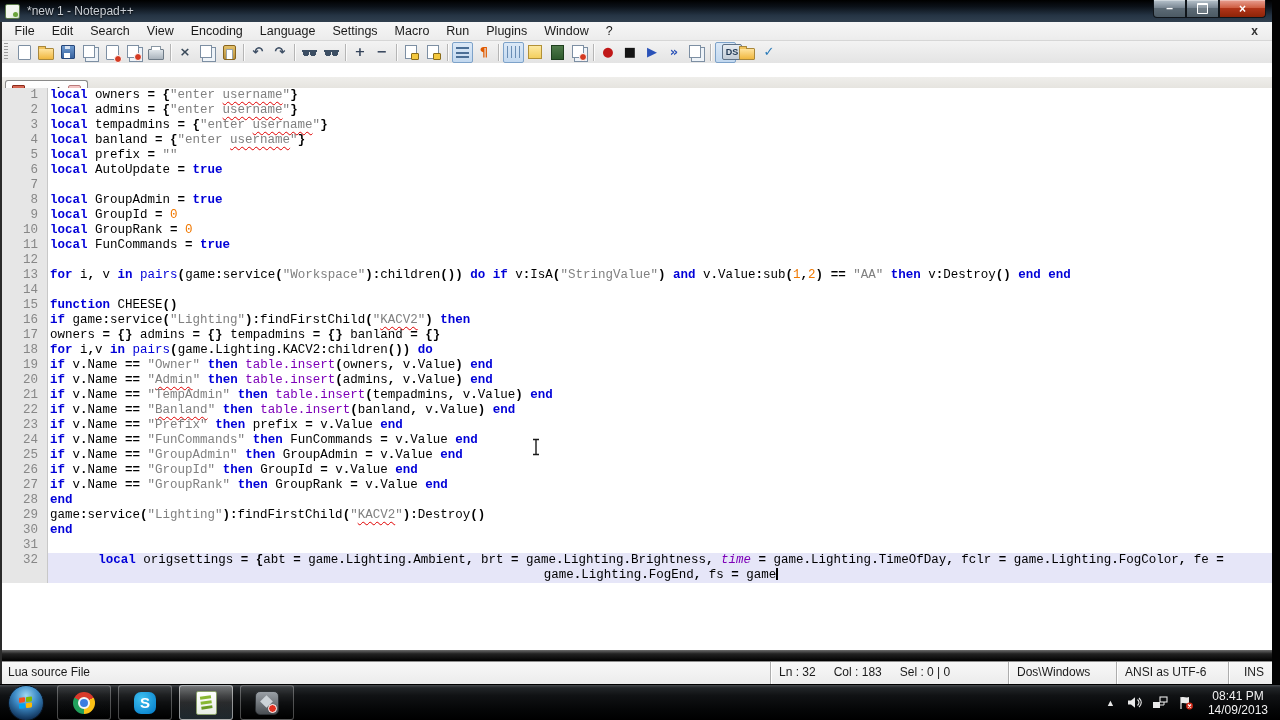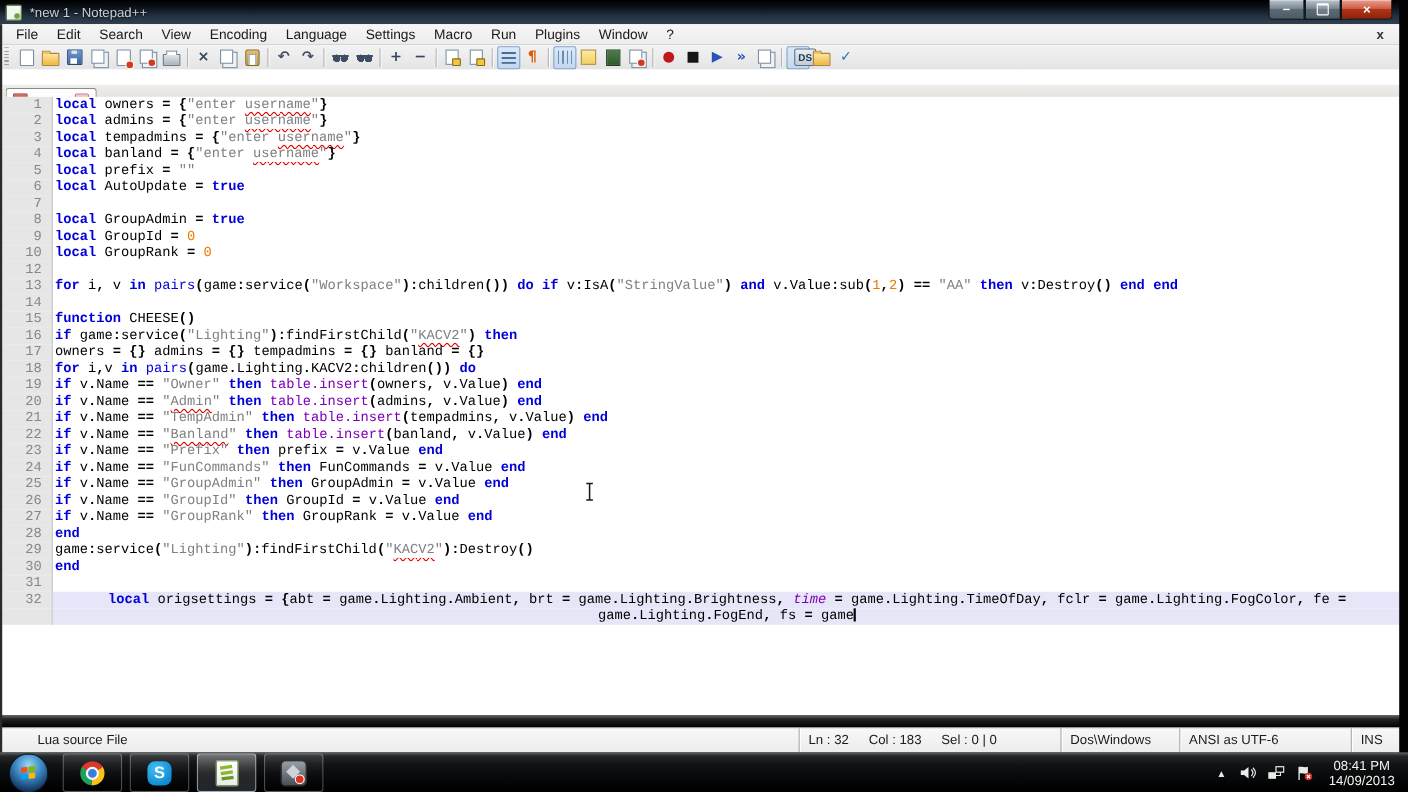--- a/index.html
+++ b/index.html
@@ -97,28 +97,28 @@
   .o{color:#000;font-weight:bold;}
   i.wavy{font-style:normal;text-decoration:underline;text-decoration-style:wavy;
     text-decoration-color:#e00000;text-decoration-thickness:1px;text-underline-offset:2.5px;}
   .caret{display:inline-block;width:2px;height:12px;background:#000;vertical-align:-2px;}
 
   
   .hdark{position:absolute;left:0;top:650px;width:1280px;height:11px;
     background:linear-gradient(180deg,#6a6a6a 0%,#222 35%,#000 100%);}
   .statusbar{position:absolute;left:0;top:661px;width:1272px;height:23px;box-sizing:border-box;
     background:linear-gradient(#f8f8f8,#ececec);border-top:1px solid #8e8e8e;display:flex;
-    font-size:12px;color:#1a1a1a;padding-left:26px;}
+    font-size:12px;color:#1a1a1a;}
   .seg{line-height:21px;padding:0 8px;border-left:1px solid #adadad;box-shadow:inset 1px 0 0 #fff;white-space:pre;}
   .segdoc{flex:1;border-left:none;box-shadow:none;}
   .seglen{width:188px;box-sizing:border-box;}
   .segcur{width:238px;box-sizing:border-box;}
   .segeol{width:108px;box-sizing:border-box;}
   .segenc{width:112px;box-sizing:border-box;}
-  .segins{width:44px;box-sizing:border-box;text-align:left;margin-left:44px;}
+  .segins{width:44px;box-sizing:border-box;text-align:right;}
   .gap{margin-left:18px;}
 
   
   .taskbar{position:absolute;left:0;top:684px;width:1280px;height:36px;display:flex;align-items:center;
     background:linear-gradient(180deg,#45494d 0%,#222528 8%,#101214 30%,#050607 70%,#000 100%);border-top:1px solid #000;box-sizing:border-box;}
   .orb{width:34px;height:34px;border-radius:50%;margin:0 6px 0 8px;flex:none;
     background:radial-gradient(circle at 50% 28%,#9fd8f2 0%,#3e8cc8 38%,#12365e 78%,#0a1f38 100%);
     border:1px solid #0a1522;display:flex;align-items:center;justify-content:center;}
   .flag{width:14px;height:12px;display:grid;grid-template-columns:6px 6px;grid-template-rows:5px 5px;gap:1px;transform:skewY(-6deg);}
   .flag span{border-radius:1px;}
@@ -338,20 +338,24 @@
           <span class="ln">8</span>
           <span class="ct"><span class="k">local</span> GroupAdmin <span class="o">=</span> <span class="k">true</span></span>
         </div>
         <div class="crow">
           <span class="ln">9</span>
           <span class="ct"><span class="k">local</span> GroupId <span class="o">=</span> <span class="n">0</span></span>
         </div>
         <div class="crow">
           <span class="ln">10</span>
           <span class="ct"><span class="k">local</span> GroupRank <span class="o">=</span> <span class="n">0</span></span>
+        </div>
+        <div class="crow">
+          <span class="ln">11</span>
+          <span class="ct"><span class="k">local</span> FunCommands <span class="o">=</span> <span class="k">true</span></span>
         </div>
         <div class="crow">
           <span class="ln">12</span>
           <span class="ct"></span>
         </div>
         <div class="crow">
           <span class="ln">13</span>
           <span class="ct"><span class="k">for</span> i<span class="o">,</span> v <span class="k">in</span> <span class="f">pairs</span><span class="o">(</span>game<span class="o">:</span>service<span class="o">(</span><span class="s">"Workspace"</span><span class="o">):</span>children<span class="o">())</span> <span class="k">do</span> <span class="k">if</span> v<span class="o">:</span>IsA<span class="o">(</span><span class="s">"StringValue"</span><span class="o">)</span> <span class="k">and</span> v<span class="o">.</span>Value<span class="o">:</span>sub<span class="o">(</span><span class="n">1</span><span class="o">,</span><span class="n">2</span><span class="o">)</span> <span class="o">==</span> <span class="s">"AA"</span> <span class="k">then</span> v<span class="o">:</span>Destroy<span class="o">()</span> <span class="k">end</span> <span class="k">end</span></span>
         </div>
         <div class="crow">

